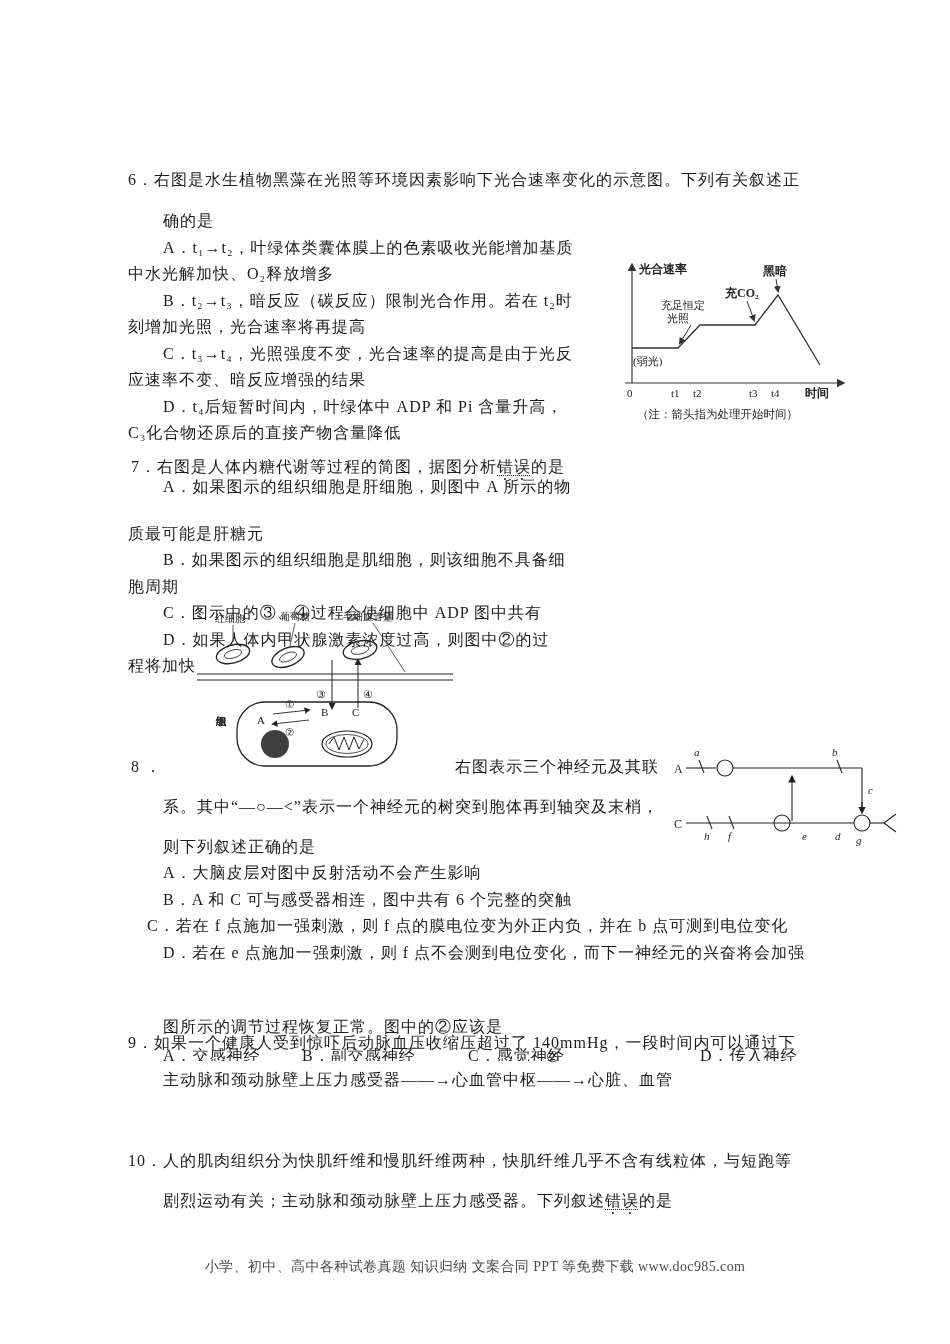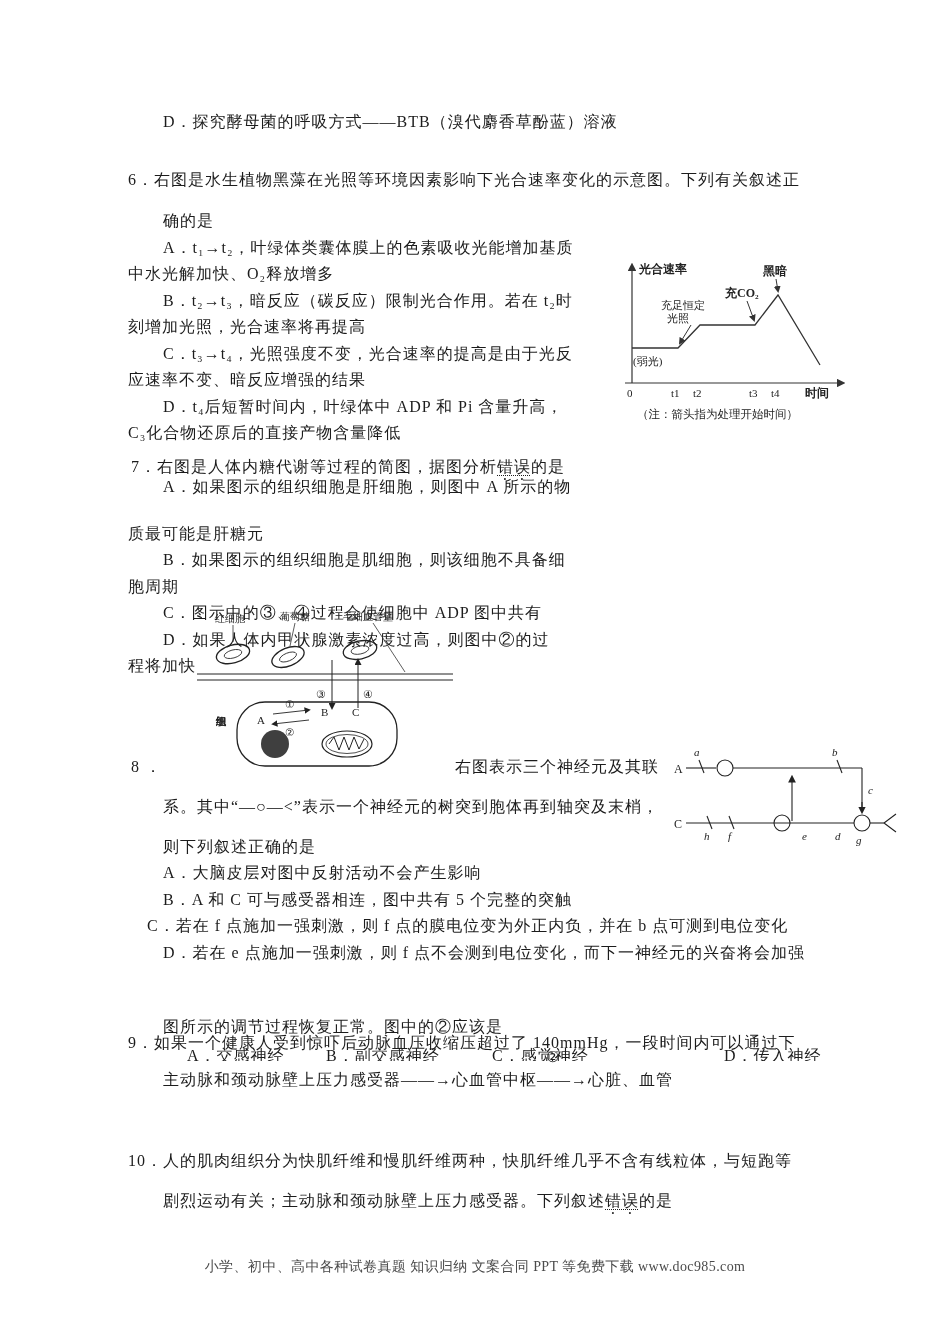--- a/index.html
+++ b/index.html
@@ -13,35 +13,34 @@
   .line {
     position:absolute; font-size:16px; letter-spacing:1px;
     white-space:pre; line-height:1.25;
   }
   .emph {
     -webkit-text-emphasis:filled dot; -webkit-text-emphasis-position:under right;
     text-emphasis:filled dot; text-emphasis-position:under right;
     text-decoration:underline dotted 1px;
     text-underline-offset:3px;
   }
-  .clip { height:15px; overflow:hidden;margin-left:24px; }
+  .clip { height:15px; overflow:hidden; }
   .fig { position:absolute; }
   svg text { font-family:"Liberation Serif","DejaVu Serif",serif; fill:#222; }
   .footer {
     position:absolute; left:0; right:0; top:1258px; text-align:center;
     font-size:14px; color:#4b4b4b; letter-spacing:0.4px;
   }
   .circ2 { position:absolute; font-size:15px; }
 </style>
 </head>
 <body>
 
 <div class="page">
 
-  <div class="line" style="left:163px;top:112px">D．探究酵母菌的呼吸方式——BTB（溴代麝香草酚蓝）溶液</div>
 
   <section>
     <div class="line" style="left:128px;top:170px">6．右图是水生植物黑藻在光照等环境因素影响下光合速率变化的示意图。下列有关叙述正</div>
     <div class="line" style="left:163px;top:211px">确的是</div>
     <div class="line" style="left:163px;top:238px">A．t₁→t₂，叶绿体类囊体膜上的色素吸收光能增加基质</div>
     <div class="line" style="left:128px;top:264px">中水光解加快、O₂释放增多</div>
     <div class="line" style="left:163px;top:291px">B．t₂→t₃，暗反应（碳反应）限制光合作用。若在 t₂时</div>
     <div class="line" style="left:128px;top:317px">刻增加光照，光合速率将再提高</div>
     <div class="line" style="left:163px;top:344px">C．t₃→t₄，光照强度不变，光合速率的提高是由于光反</div>
     <div class="line" style="left:128px;top:370px">应速率不变、暗反应增强的结果</div>
@@ -137,21 +136,21 @@
       <text x="26" y="98" font-size="10.5" style="writing-mode:vertical-rl">组织细胞</text>
     </svg>
   </section>
 
   <section>
     <div class="line" style="left:131px;top:757px">8 ．</div>
     <div class="line" style="left:455px;top:757px">右图表示三个神经元及其联</div>
     <div class="line" style="left:163px;top:797px">系。其中“—○—&lt;”表示一个神经元的树突到胞体再到轴突及末梢，</div>
     <div class="line" style="left:163px;top:837px">则下列叙述正确的是</div>
     <div class="line" style="left:163px;top:863px">A．大脑皮层对图中反射活动不会产生影响</div>
-    <div class="line" style="left:163px;top:890px">B．A 和 C 可与感受器相连，图中共有 5 个完整的突触</div>
+    <div class="line" style="left:163px;top:890px">B．A 和 C 可与感受器相连，图中共有 6 个完整的突触</div>
     <div class="line" style="left:147px;top:916px">C．若在 f 点施加一强刺激，则 f 点的膜电位变为外正内负，并在 b 点可测到电位变化</div>
     <div class="line" style="left:163px;top:943px">D．若在 e 点施加一强刺激，则 f 点不会测到电位变化，而下一神经元的兴奋将会加强</div>
 
     <svg class="fig" style="left:672px;top:742px" width="276" height="106" viewBox="0 0 276 106">
       <defs>
         <marker id="ar8" markerWidth="7" markerHeight="7" refX="5" refY="3.5" orient="auto">
           <path d="M0,0 L7,3.5 L0,7 z" fill="#222"></path>
         </marker>
       </defs>
       <text x="2" y="31" font-size="12">A</text>

